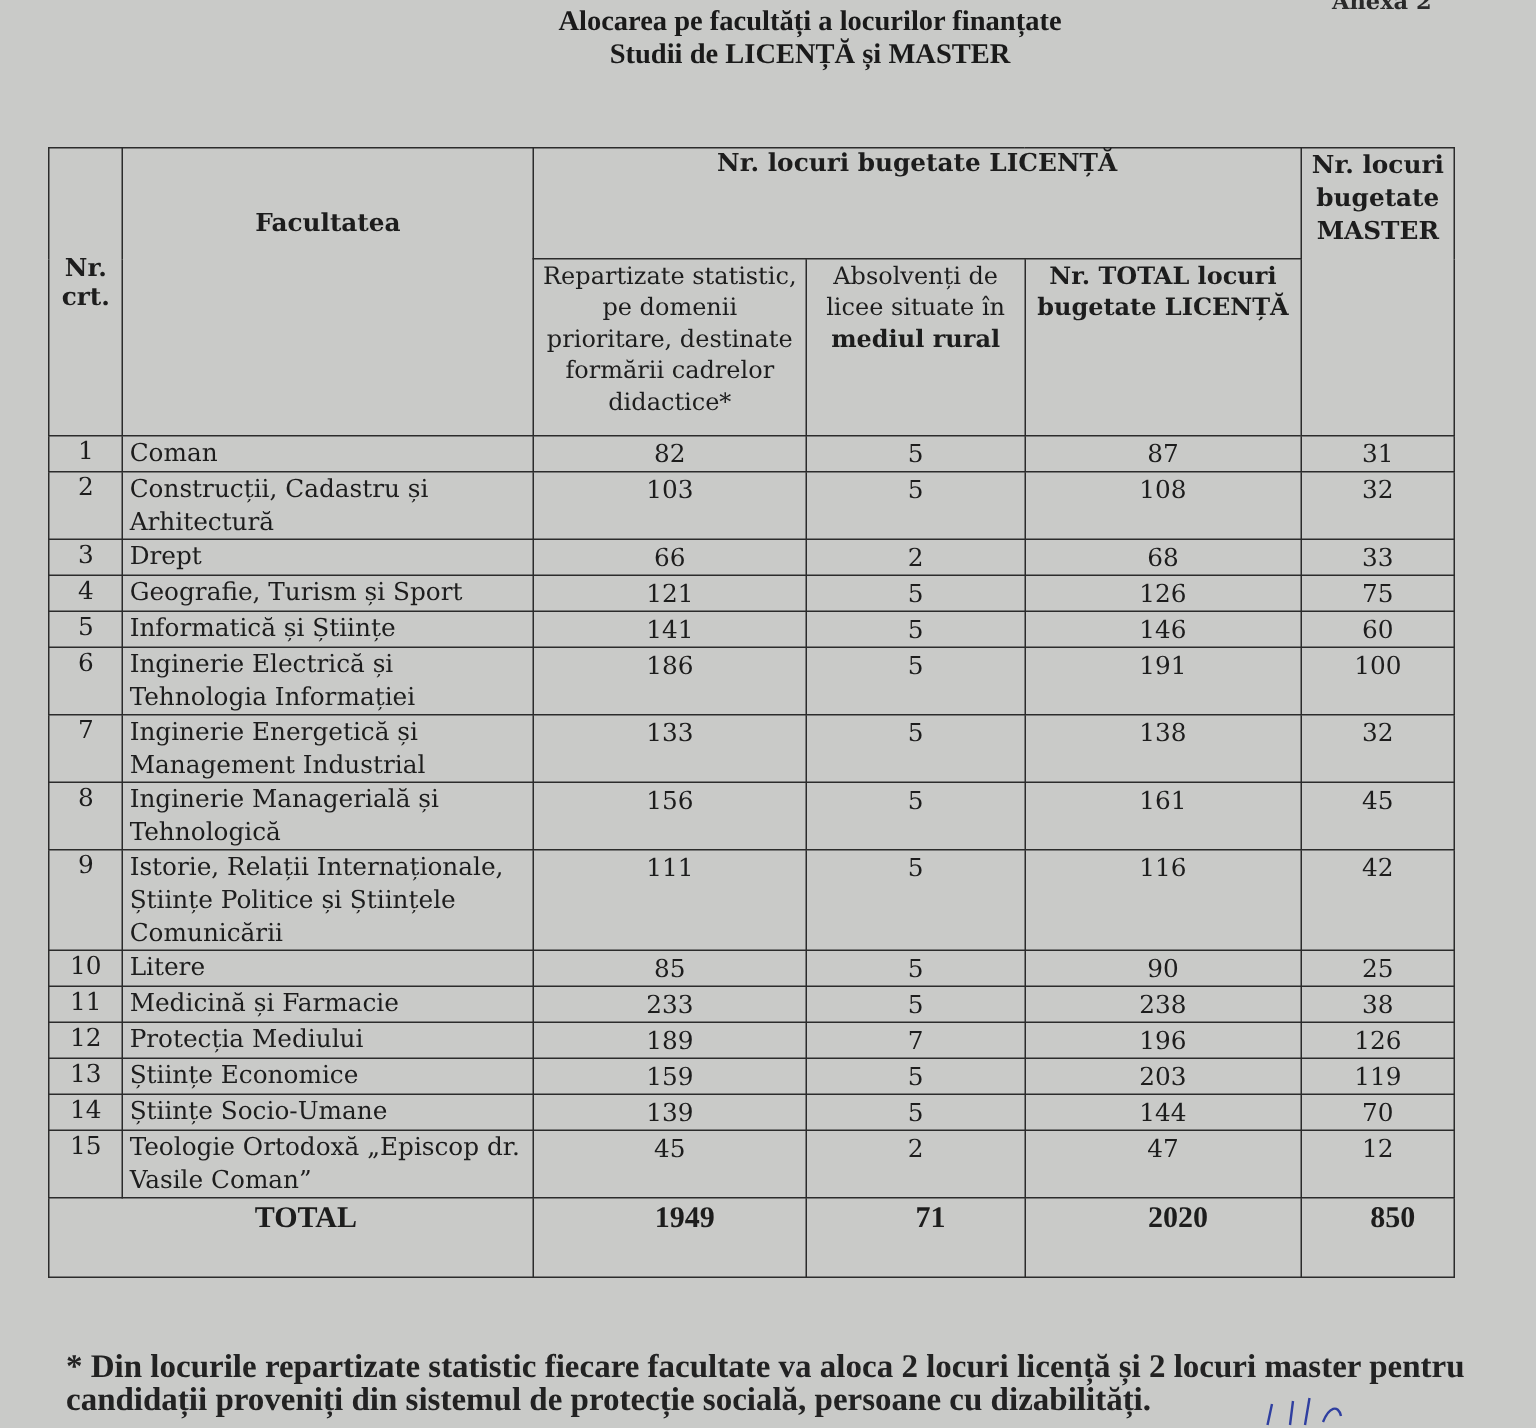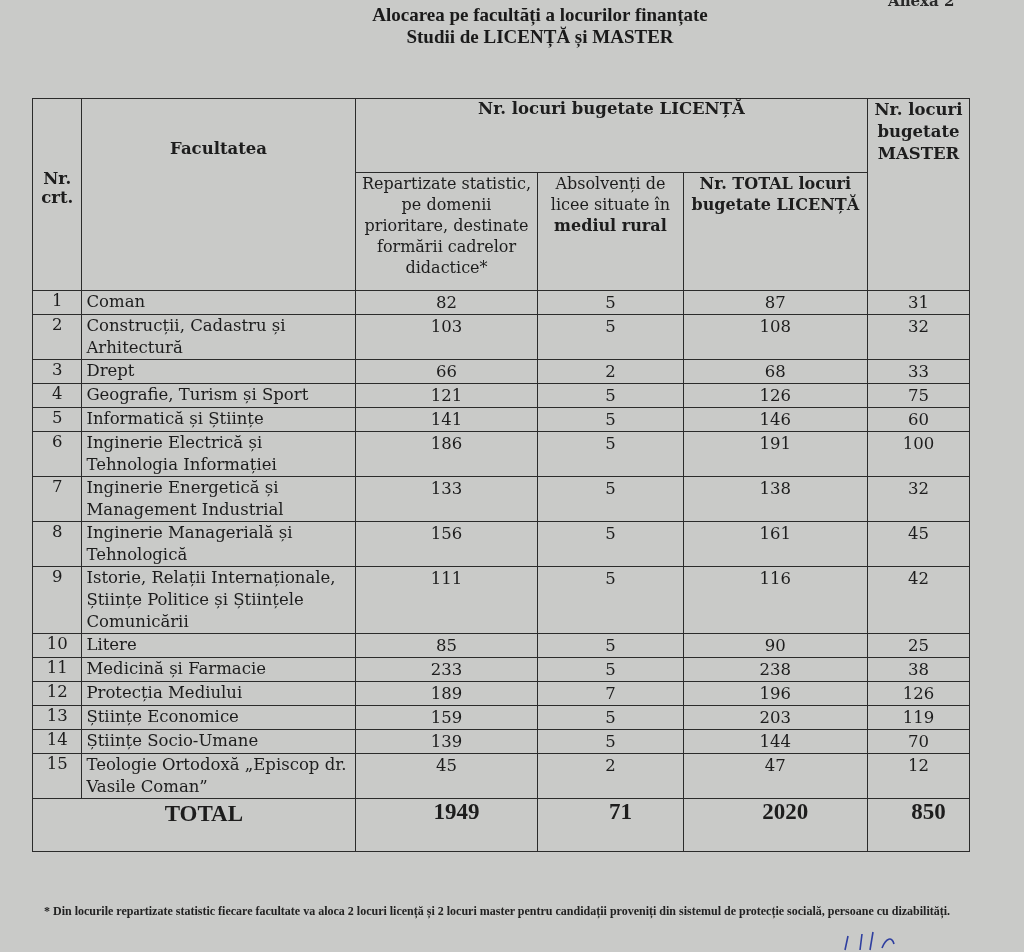--- a/index.html
+++ b/index.html
@@ -26,24 +26,24 @@
   table.alloc td, table.alloc th {
     border: 1.5px solid #2b2b2b; padding: 0 4px; vertical-align: top;
   }
   th { font-weight: bold; vertical-align: middle; text-align: center; }
   th.sub { font-weight: normal; font-size: 16px; line-height: 21px; }
   th.sub b { font-weight: bold; }
   .c-nr { width: 40px; text-align: center; font-family: "DejaVu Serif", serif; }
   .c-fac { width: 262px; text-align: left; line-height: 22px; }
   .c-num { text-align: center; line-height: 22px; }
   td.c-num.top { padding-top: 1px; }
-  tr.total td { font-weight: bold; height: 50px; vertical-align: top; padding-top: 2px; font-family: "Liberation Serif", serif; font-size: 23px; padding-left: 24px;}
+  tr.total td { font-weight: bold; height: 50px; vertical-align: top; padding-top: 2px; font-family: "Liberation Serif", serif; font-size: 20px; padding-left: 24px;}
   .footnote {
     position: absolute; left: 44px; top: 900px; width: 960px;
-    font-family: "Liberation Serif", serif; font-size: 12px; line-height: 22px; font-weight: bold; color: #222;
+    font-family: "Liberation Serif", serif; font-size: 22px; line-height: 22px; font-weight: bold; color: #222;
   }
   .signature { position: absolute; left: 840px; top: 930px; width: 90px; height: 22px; }
 </style>
 </head>
 <body>
 
 <div class="corner-note">Anexa 2</div>
 
 <div class="title-block">
   <div>Alocarea pe facultăți a locurilor finanțate</div>

